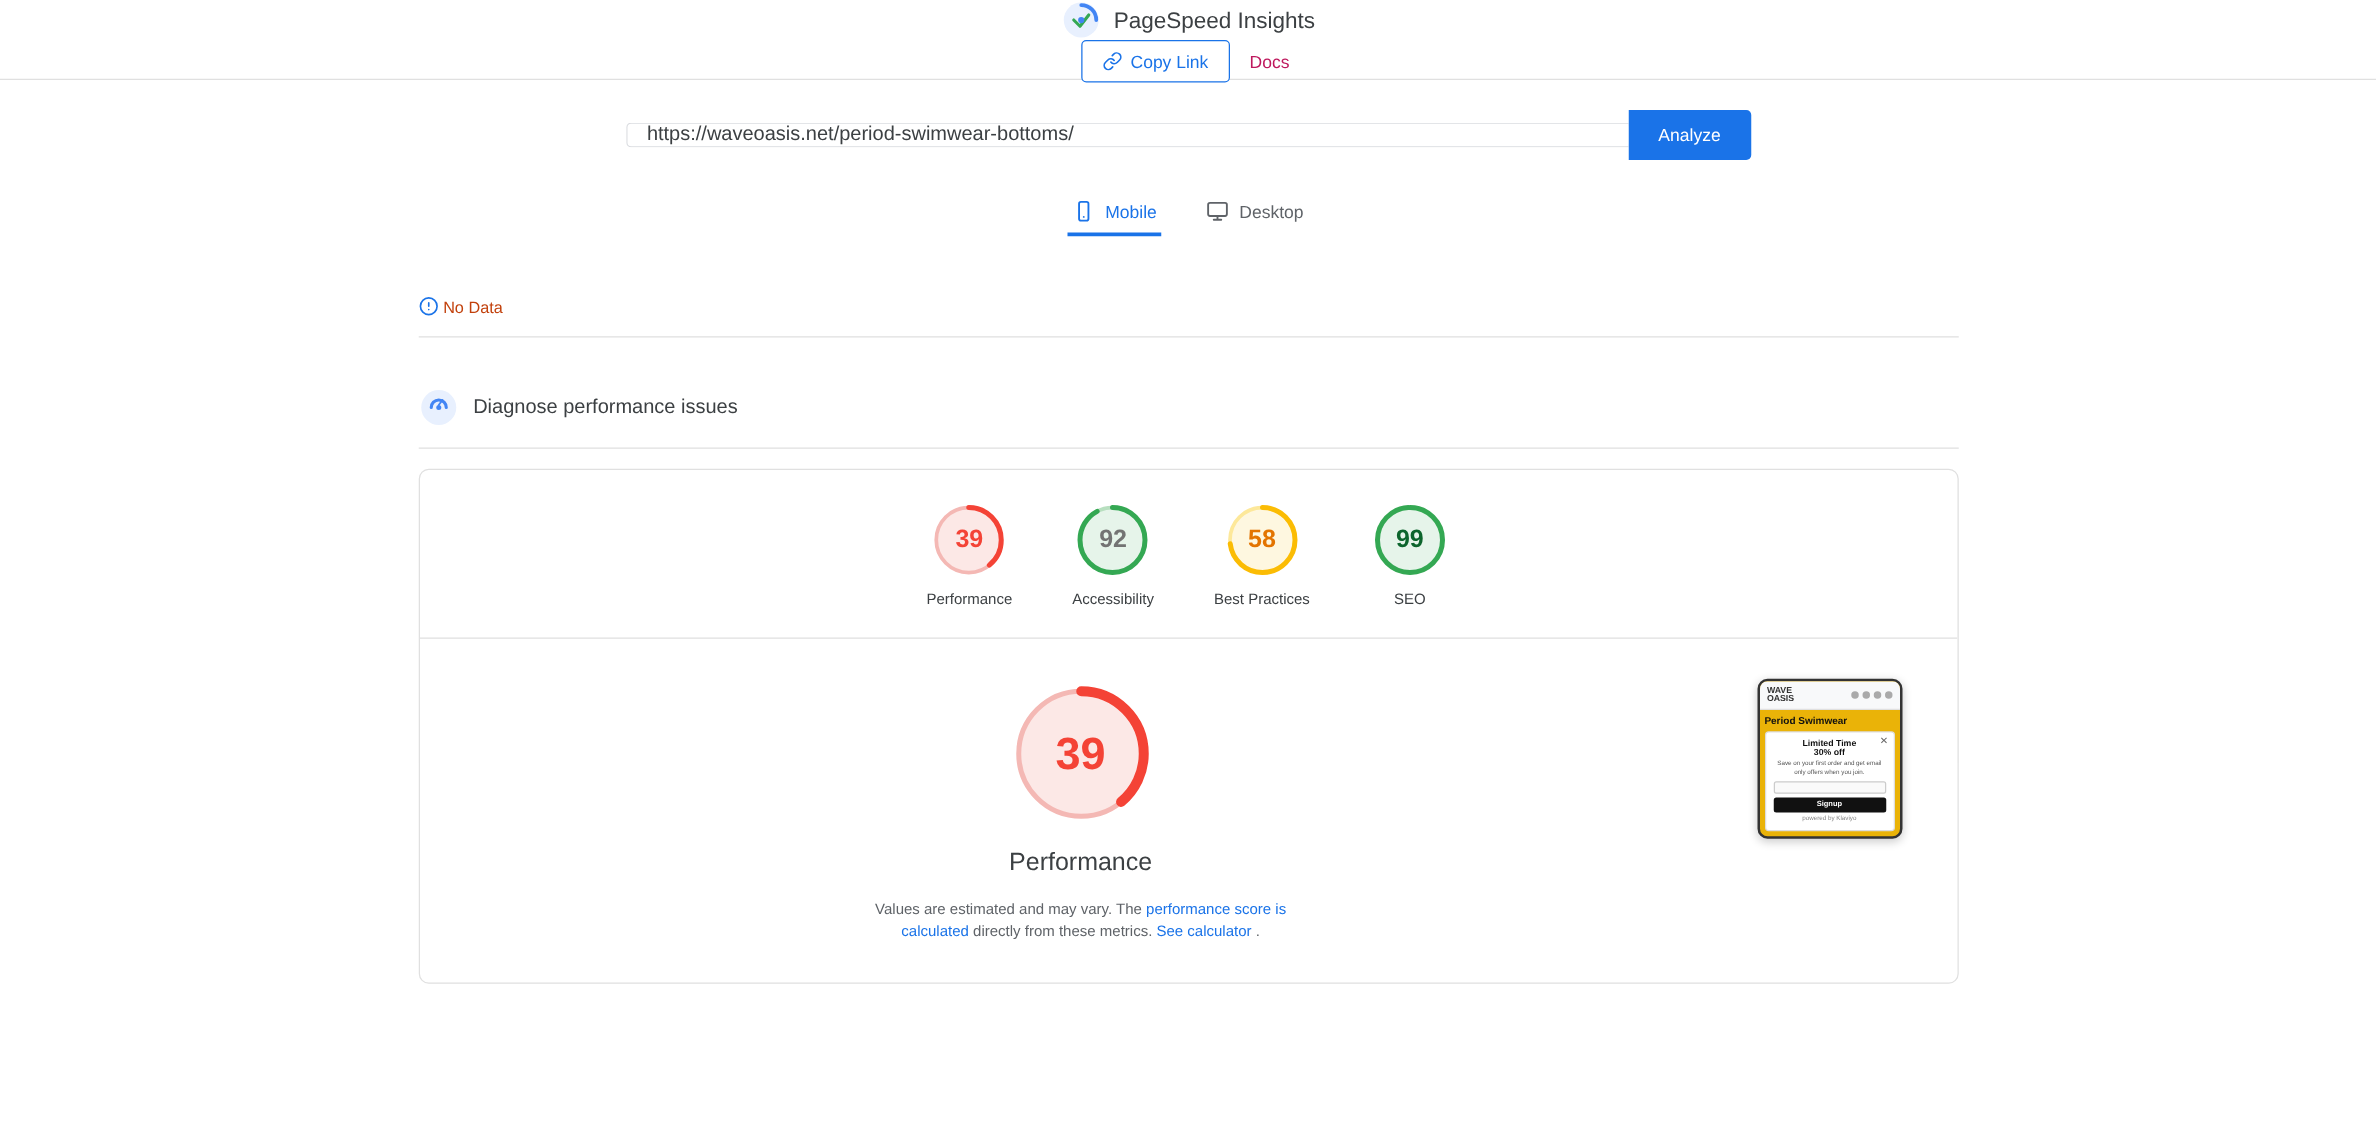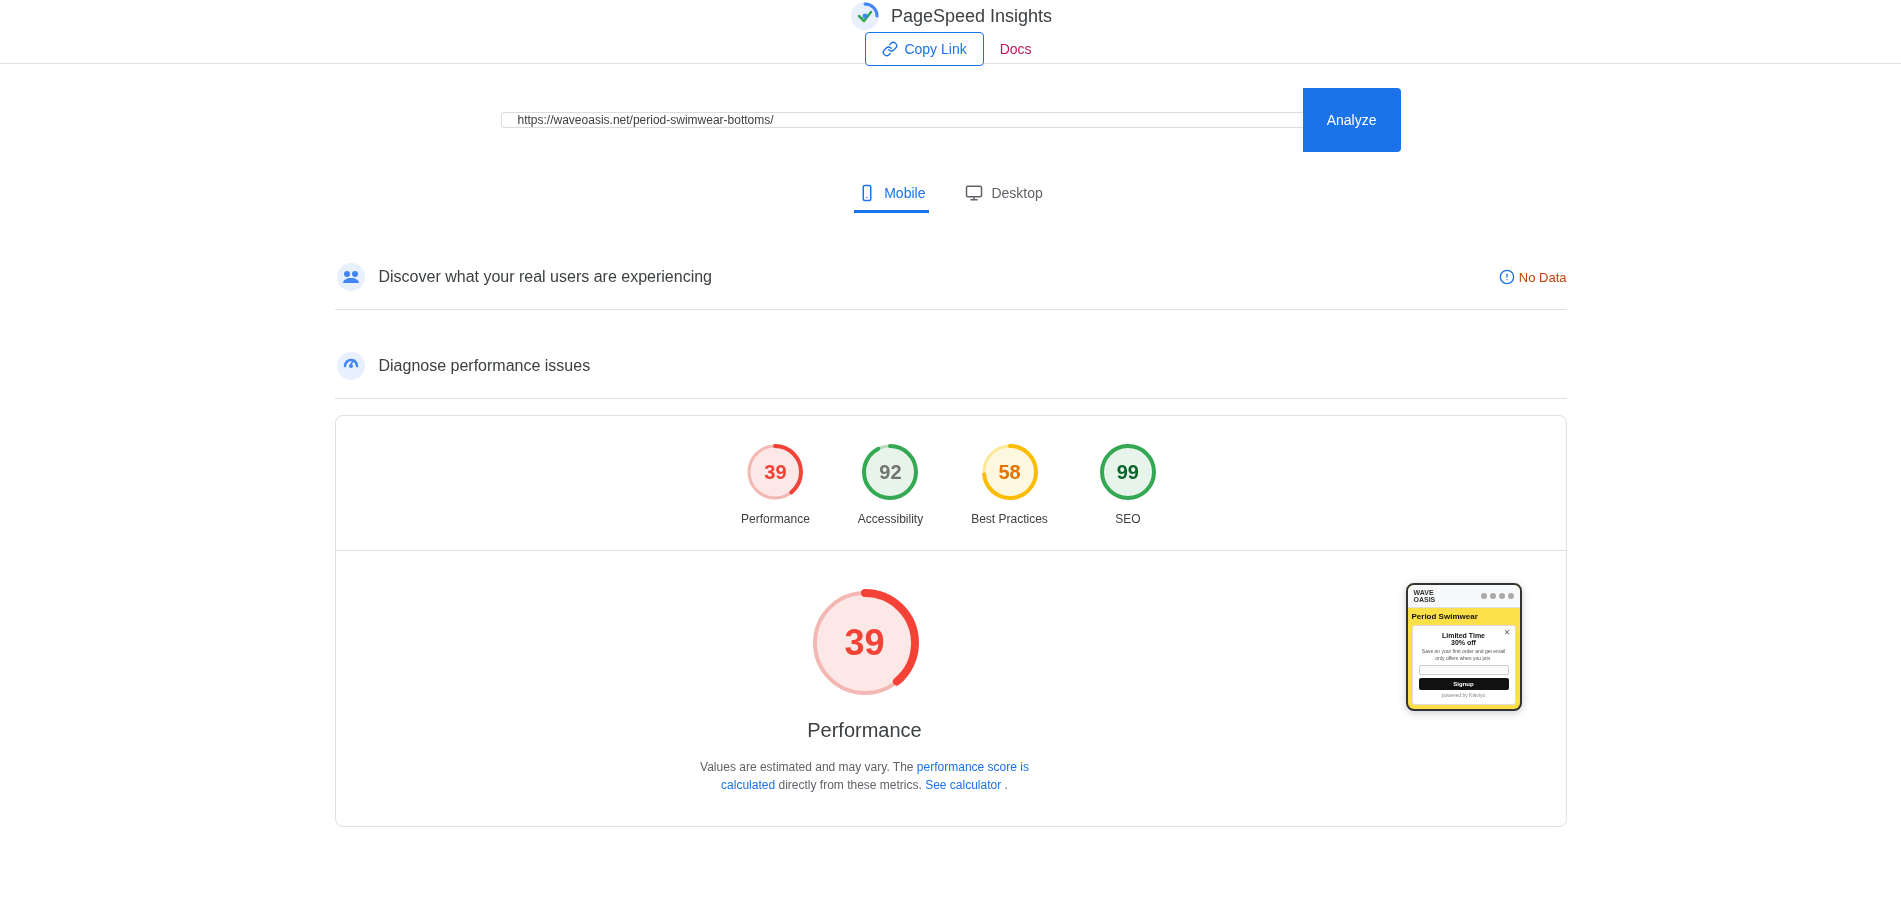--- a/index.html
+++ b/index.html
@@ -75,30 +75,30 @@
       align-items: center;
       width: 900px;
       gap: 0;
     }
     .url-input {
       flex: 1;
       border: 1px solid #dadce0;
       border-right: none;
       border-radius: 4px 0 0 4px;
       padding: 0 16px;
-      font-size: 12px;
+      font-size: 16px;
       color: #3c4043;
       outline: none;
     }
     .analyze-btn {
       background: #1a73e8;
       color: #fff;
       border: none;
       border-radius: 0 4px 4px 0;
-      padding: 24px 24px;
+      padding: 12px 24px;
       font-size: 14px;
       font-weight: 500;
       cursor: pointer;
     }
 
     
     .tabs-container {
       display: flex;
       justify-content: center;
       gap: 32px;
@@ -260,21 +260,21 @@
       color: #1a73e8;
       text-decoration: none;
     }
 
     
     .phone-mockup {
       width: 116px;
       border: 2px solid #333;
       border-radius: 8px;
       overflow: hidden;
-      background: #fde047;
+      background: #eab308;
       box-shadow: 0 2px 8px rgba(0,0,0,0.2);
     }
     .phone-header {
       background: #f8f9fa;
       padding: 4px 6px;
       display: flex;
       justify-content: space-between;
       align-items: center;
       border-bottom: 1px solid #e0e0e0;
     }
@@ -413,29 +413,20 @@
     <div class="tab">
       <svg width="18" height="18" viewBox="0 0 24 24" fill="none">
         <rect x="2" y="3" width="20" height="14" rx="2" stroke="#5f6368" stroke-width="2" fill="none"></rect>
         <path d="M8 21h8M12 17v4" stroke="#5f6368" stroke-width="2" stroke-linecap="round"></path>
       </svg>
       <span>Desktop</span>
     </div>
   </div>
 
   <div class="section-header">
-    <div class="section-header-left">
-      <svg class="section-icon" viewBox="0 0 32 32">
-        <circle cx="16" cy="16" r="14" fill="#e8f0fe"></circle>
-        <circle cx="12" cy="13" r="3" fill="#4285f4"></circle>
-        <circle cx="20" cy="13" r="3" fill="#4285f4"></circle>
-        <path d="M8 22c0-3 3.6-5 8-5s8 2 8 5" fill="#4285f4"></path>
-      </svg>
-      <span class="section-title">Discover what your real users are experiencing</span>
-    </div>
     <div class="no-data-badge">
       <svg width="16" height="16" viewBox="0 0 24 24" fill="none">
         <circle cx="12" cy="12" r="10" stroke="#1a73e8" stroke-width="2" fill="none"></circle>
         <line x1="12" y1="8" x2="12" y2="12" stroke="#1a73e8" stroke-width="2" stroke-linecap="round"></line>
         <circle cx="12" cy="16" r="1" fill="#1a73e8"></circle>
       </svg>
       <span>No Data</span>
     </div>
   </div>
 

